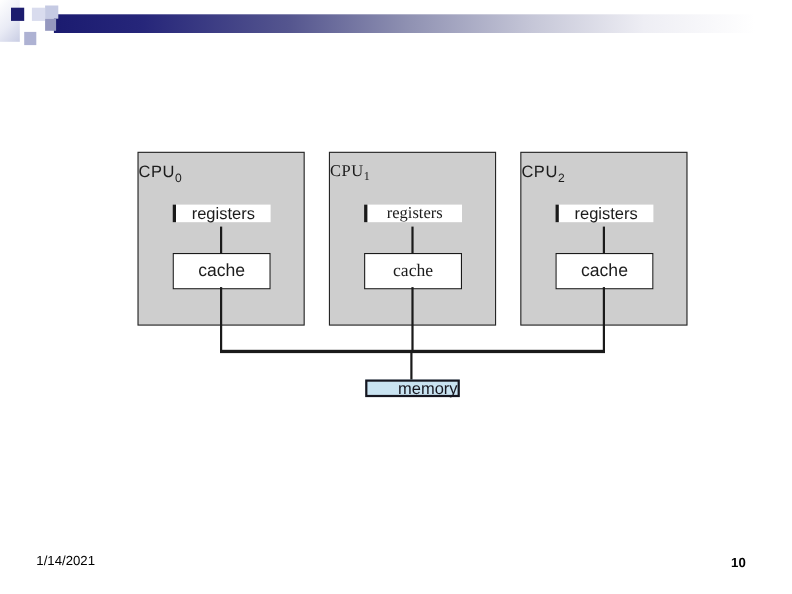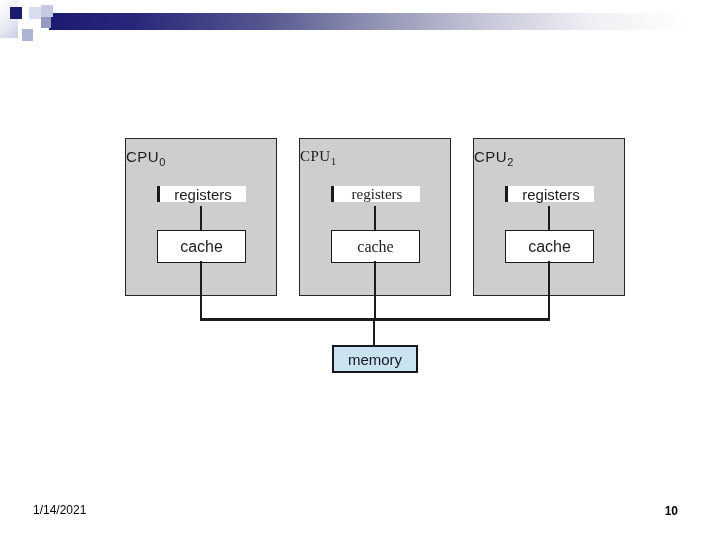--- a/index.html
+++ b/index.html
@@ -47,23 +47,23 @@
     background:var(--white-box,#ffffff); border:1.5px solid var(--line,#1a1a1a);
     display:flex; align-items:center; justify-content:center; font-size:16px;
   }
   .v-line { position:absolute; width:2px; background:var(--line,#1a1a1a); }
   .vl-rc { top:206px; height:24px; }
   .vl-cb { top:261px; height:58px; }
   .x0 { left:200px; } .x1 { left:374px; } .x2 { left:548px; }
   .bus-line { position:absolute; left:200px; top:318px; width:350px; height:3px; background:var(--line,#1a1a1a); }
   .mem-line { position:absolute; left:373px; top:320px; width:2px; height:26px; background:var(--line,#1a1a1a); }
   .memory-box {
-    position:absolute; left:332px; top:345px; width:86px; height:28px; box-sizing:border-box;
+    position:absolute; left:332px; top:345px; width:86px; height:16px; box-sizing:border-box;
     background:var(--memory-fill,#c9e3f1); border:2px solid var(--memory-border,#16161f);
-    display:flex; align-items:center; justify-content:center;
+    display:flex; align-items:center; justify-content:flex-end;
     font-size:15px; color:var(--memory-border,#16161f);
   }
 
   
   .slide-date { position:absolute; left:33px; top:503px; font-size:12px; color:#000; }
   .slide-page { position:absolute; right:42px; top:504px; font-size:12px; font-weight:bold; color:#000; }
 </style>
 </head>
 <body>
 

